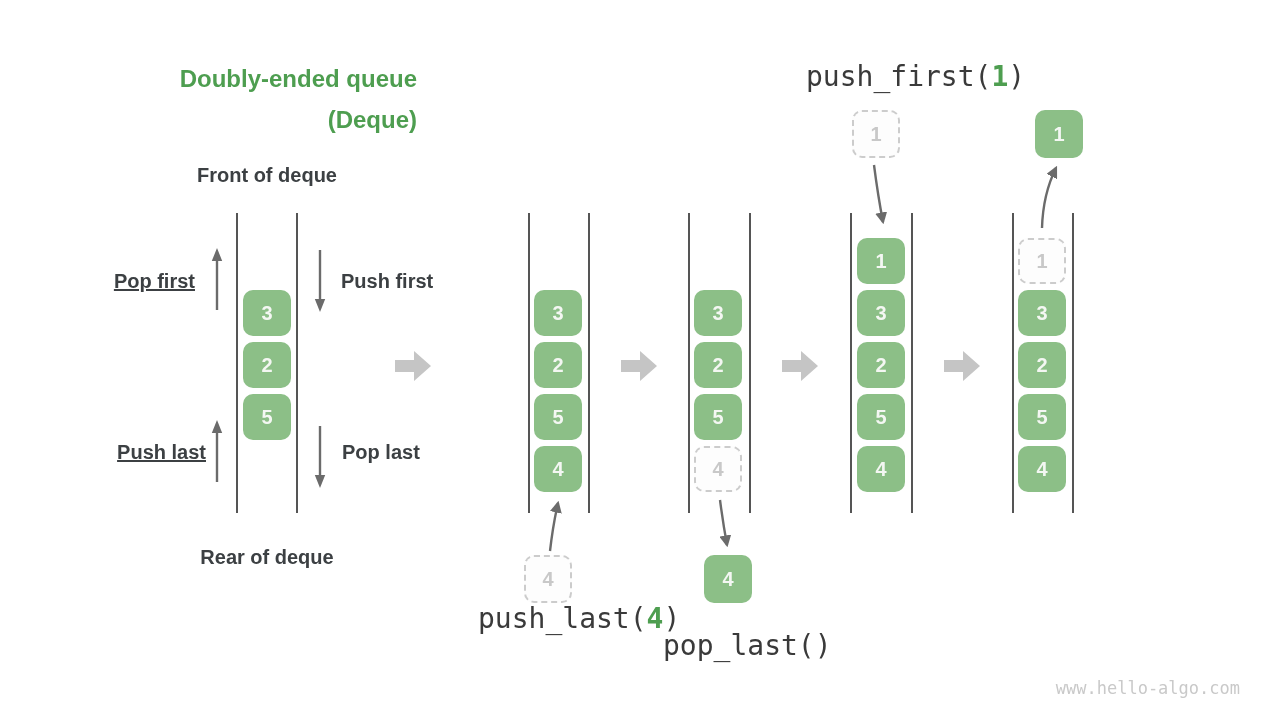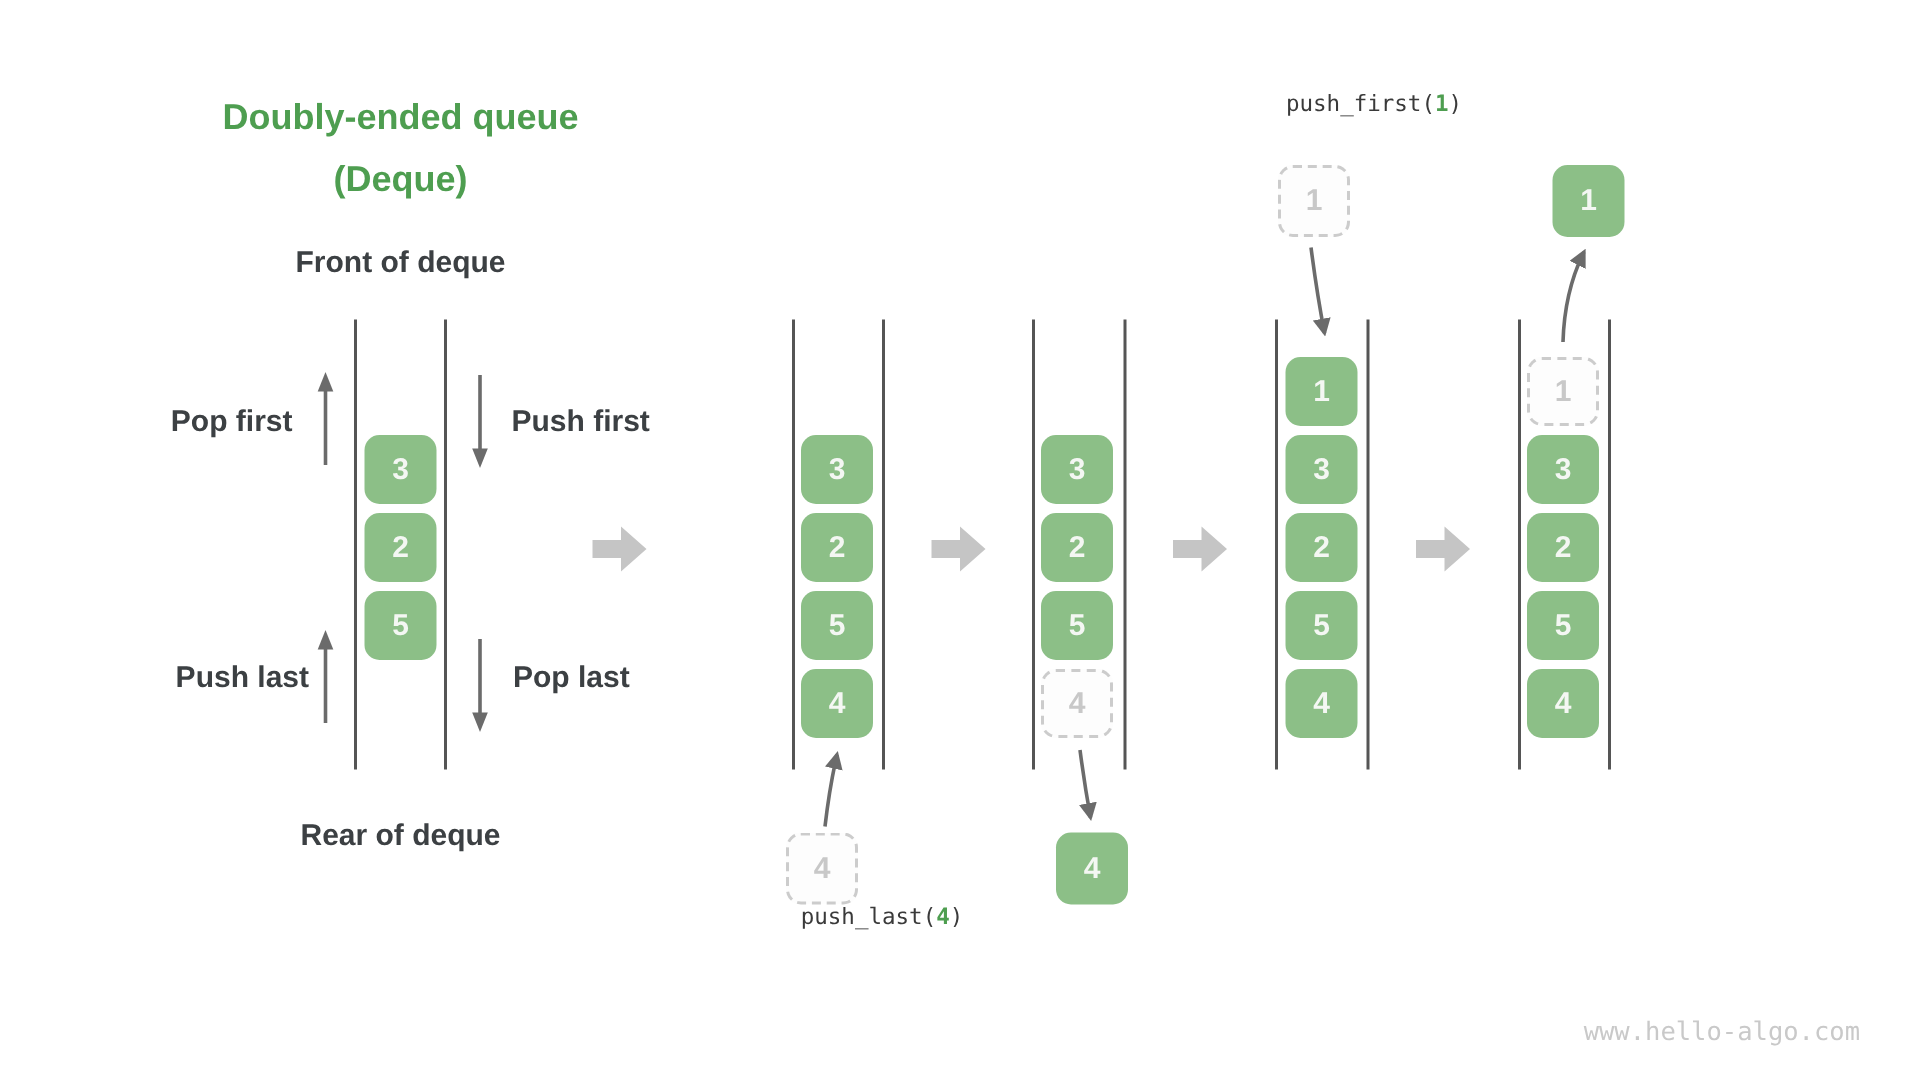--- a/index.html
+++ b/index.html
@@ -1,46 +1,46 @@
 <!DOCTYPE html>
 <html style="--green_box: #8cbf87; --green_text: #4e9e50; --text_dark: #3c4043; --arrow_dark: #6b6b6b; --arrow_light: #c5c5c5; --line: #555555; --dash_border: #cccccc; --dash_text: #c8c8c8; --watermark: #c9c9c9;"><head>
 <meta charset="utf-8">
 <style>
   html,body{margin:0;padding:0;background:#fff;}
   .canvas{
     position:relative;width:1280px;height:720px;background:#ffffff;
     font-family:"Liberation Sans",sans-serif;overflow:hidden;
   }
   .title{
-    position:absolute;left:117px;top:58px;width:300px;text-align:center;
+    position:absolute;left:117px;top:58px;width:300px;text-align:right;
     font-size:24px;font-weight:bold;line-height:41px;color:var(--green_text,#4e9e50);
   }
   .slabel{
     position:absolute;font-size:20px;font-weight:bold;color:var(--text_dark,#3c4043);
     white-space:nowrap;
   }
   .centered{text-align:center;width:200px;}
-  .ralign{text-align:right;width:140px;}
+  .ralign{text-align:right;width:140px;text-decoration:underline;}
   .vline{
     position:absolute;top:213px;width:2px;height:300px;background:var(--line,#555555);
   }
   .qbox{
     position:absolute;width:48px;height:46px;border-radius:10px;
     background:var(--green_box,#8cbf87);color:#f4f7f3;
     font-size:20px;font-weight:bold;
     display:flex;align-items:center;justify-content:center;box-sizing:border-box;
   }
   .ghost{
     background:#fdfdfd;border:2px dashed var(--dash_border,#cccccc);
     color:var(--dash_text,#c8c8c8);
   }
   .sq{height:48px;}
   .code{
-    position:absolute;width:220px;text-align:center;white-space:nowrap;
-    font-family:"DejaVu Sans Mono",monospace;font-size:15px;color:#3a3a3a;
+    position:absolute;width:220px;text-align:left;white-space:nowrap;
+    font-family:"DejaVu Sans Mono",monospace;font-size:28px;color:#3a3a3a;
   }
   .code .arg{color:var(--green_text,#4e9e50);font-weight:bold;}
   .watermark{
     position:absolute;right:40px;top:678px;
     font-family:"DejaVu Sans Mono",monospace;font-size:17px;
     color:var(--watermark,#c9c9c9);
   }
   svg{position:absolute;overflow:visible;}
   .astroke{stroke:var(--arrow_dark,#6b6b6b);stroke-width:2.4;fill:none;}
   .ahead{fill:var(--arrow_dark,#6b6b6b);}
@@ -175,16 +175,17 @@
           <marker id="mk4" viewBox="0 0 10 10" refX="8" refY="5" markerWidth="5" markerHeight="5" orient="auto">
             <path d="M0,0 L10,5 L0,10 z" class="ahead"></path>
           </marker>
         </defs>
       <path class="astroke" d="M10,68 Q11,34 24,8" marker-end="url(#mk4)"></path>
     </svg>
   </div>
 
   <div class="code" style="left:806px;top:60px;"><span>push_first(</span><span class="arg">1</span><span>)</span></div>
   <div class="code" style="left:478px;top:602px;"><span>push_last(</span><span class="arg">4</span><span>)</span></div>
+  <div class="code" style="left:663px;top:629px;"><span>pop_last()</span></div>
 
   <div class="watermark">www.hello-algo.com</div>
 
 </div>
 
 </body></html>

